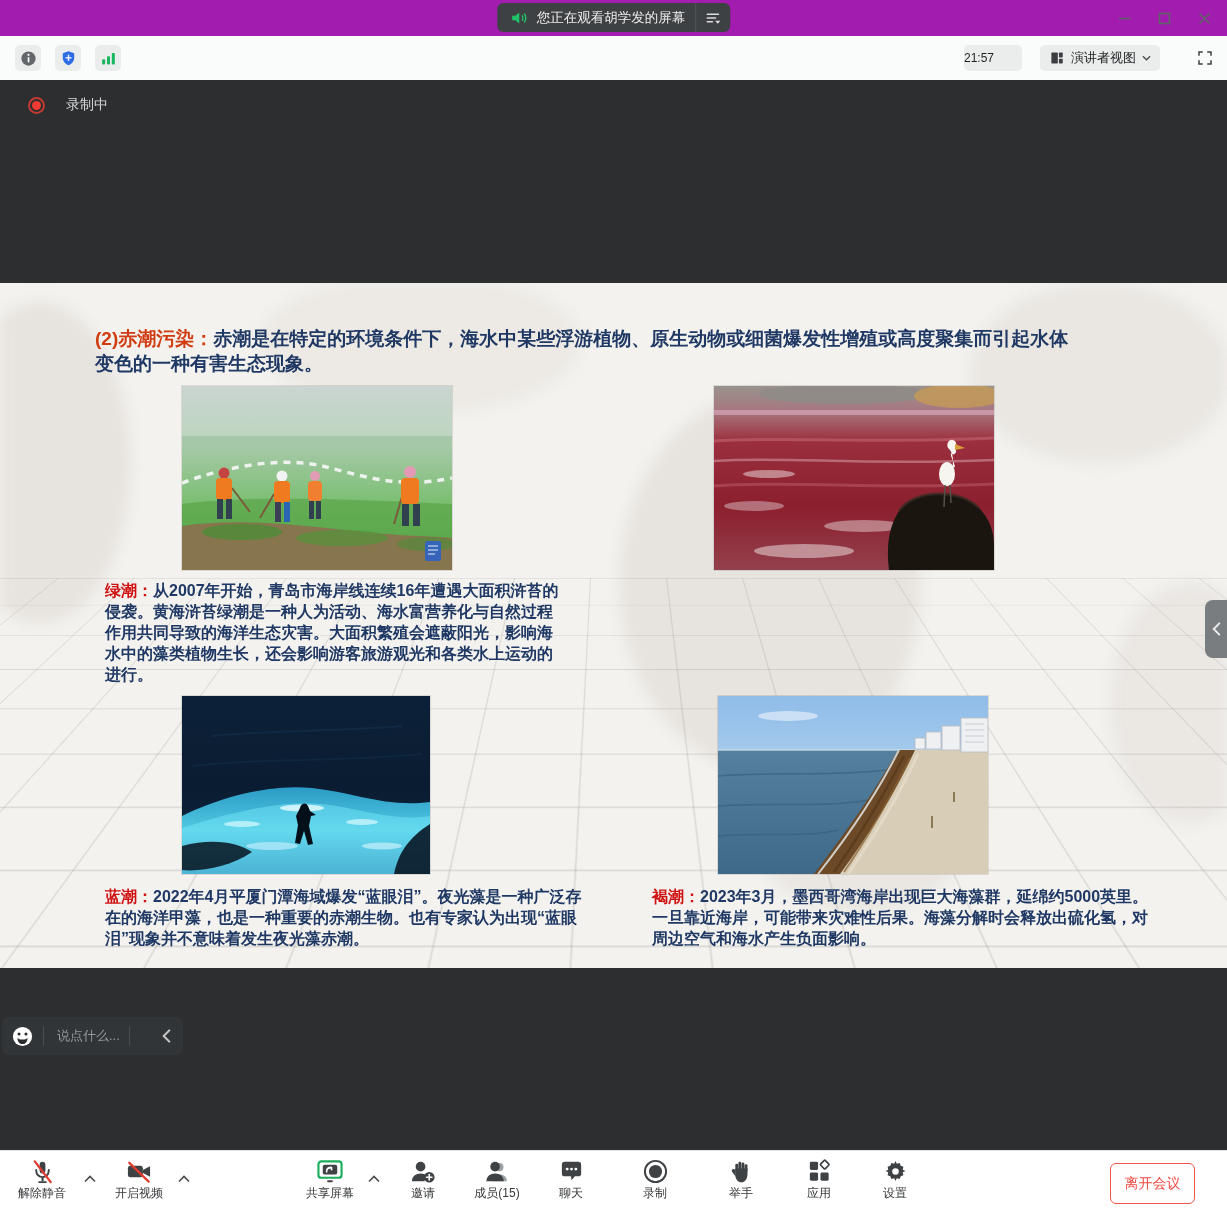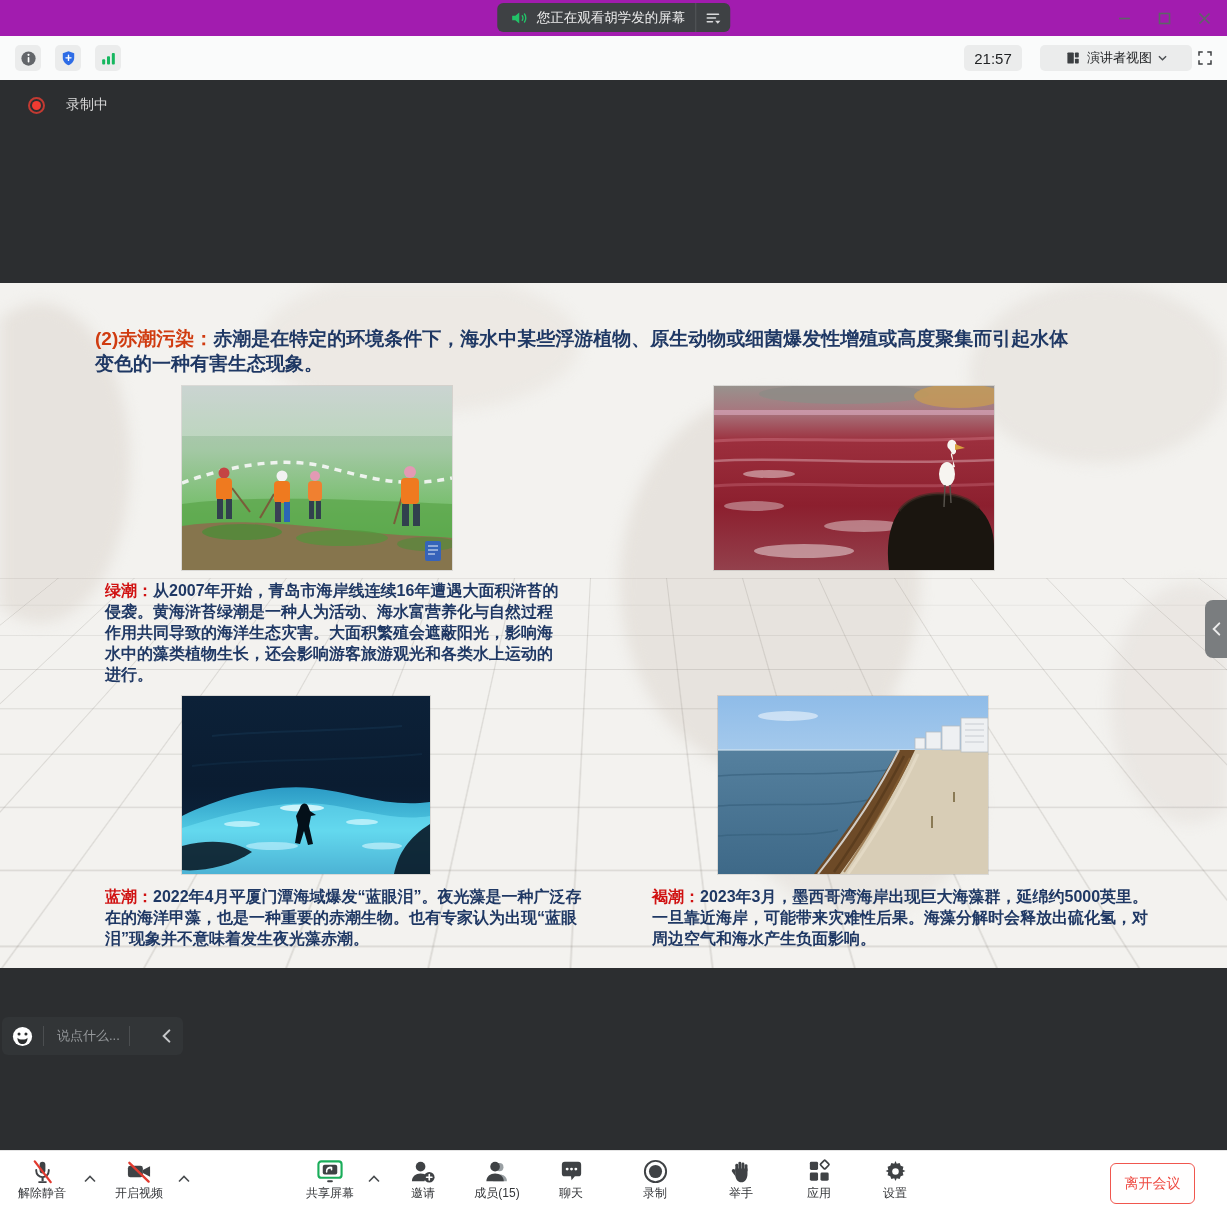--- a/index.html
+++ b/index.html
@@ -19,24 +19,24 @@
                border-radius:0 6px 6px 0; display:flex; align-items:center; justify-content:center; }
   .win-controls { position:absolute; right:8px; top:0; height:36px; display:flex; align-items:center; gap:10px; }
   .win-btn { width:30px; height:26px; background:none; border:none;
              display:flex; align-items:center; justify-content:center; }
 
   
   .subbar { position:absolute; top:36px; left:0; right:0; height:44px; background:#fafbfb; }
   .sq-btn { position:absolute; top:9px; width:26px; height:26px; border:none; border-radius:5px;
             background:#ebecec; display:flex; align-items:center; justify-content:center; }
   .time-box { position:absolute; top:9px; left:964px; width:58px; height:26px; background:#ebecec;
-              border-radius:5px; display:flex; align-items:center; justify-content:center;
-              font-size:15px; color:#1f2123; }
+              border-radius:5px; display:flex; align-items:center; 
+              font-size:12px; color:#1f2123; }
   .view-box { position:absolute; top:9px; left:1040px; height:26px; background:#ebecec; border:none;
-              border-radius:5px; display:flex; align-items:center; gap:6px; padding:0 25px;
+              border-radius:5px; display:flex; align-items:center; gap:6px; padding:0 9px;
               font-size:13px; color:#1f2123; }
   .fs-btn { position:absolute; top:9px; left:1192px; width:26px; height:26px; background:none; border:none;
             display:flex; align-items:center; justify-content:center; }
 
   
   .stage { position:absolute; top:80px; left:0; width:1227px; height:1070px; background:#2c2e30; }
   .recording { position:absolute; left:28px; top:16px; display:flex; align-items:center; gap:21px; }
   .rec-ring { width:17px; height:17px; border:2px solid #c23a32; border-radius:50%;
               display:flex; align-items:center; justify-content:center; }
   .rec-dot  { width:9px; height:9px; background:#ef3b32; border-radius:50%; }

